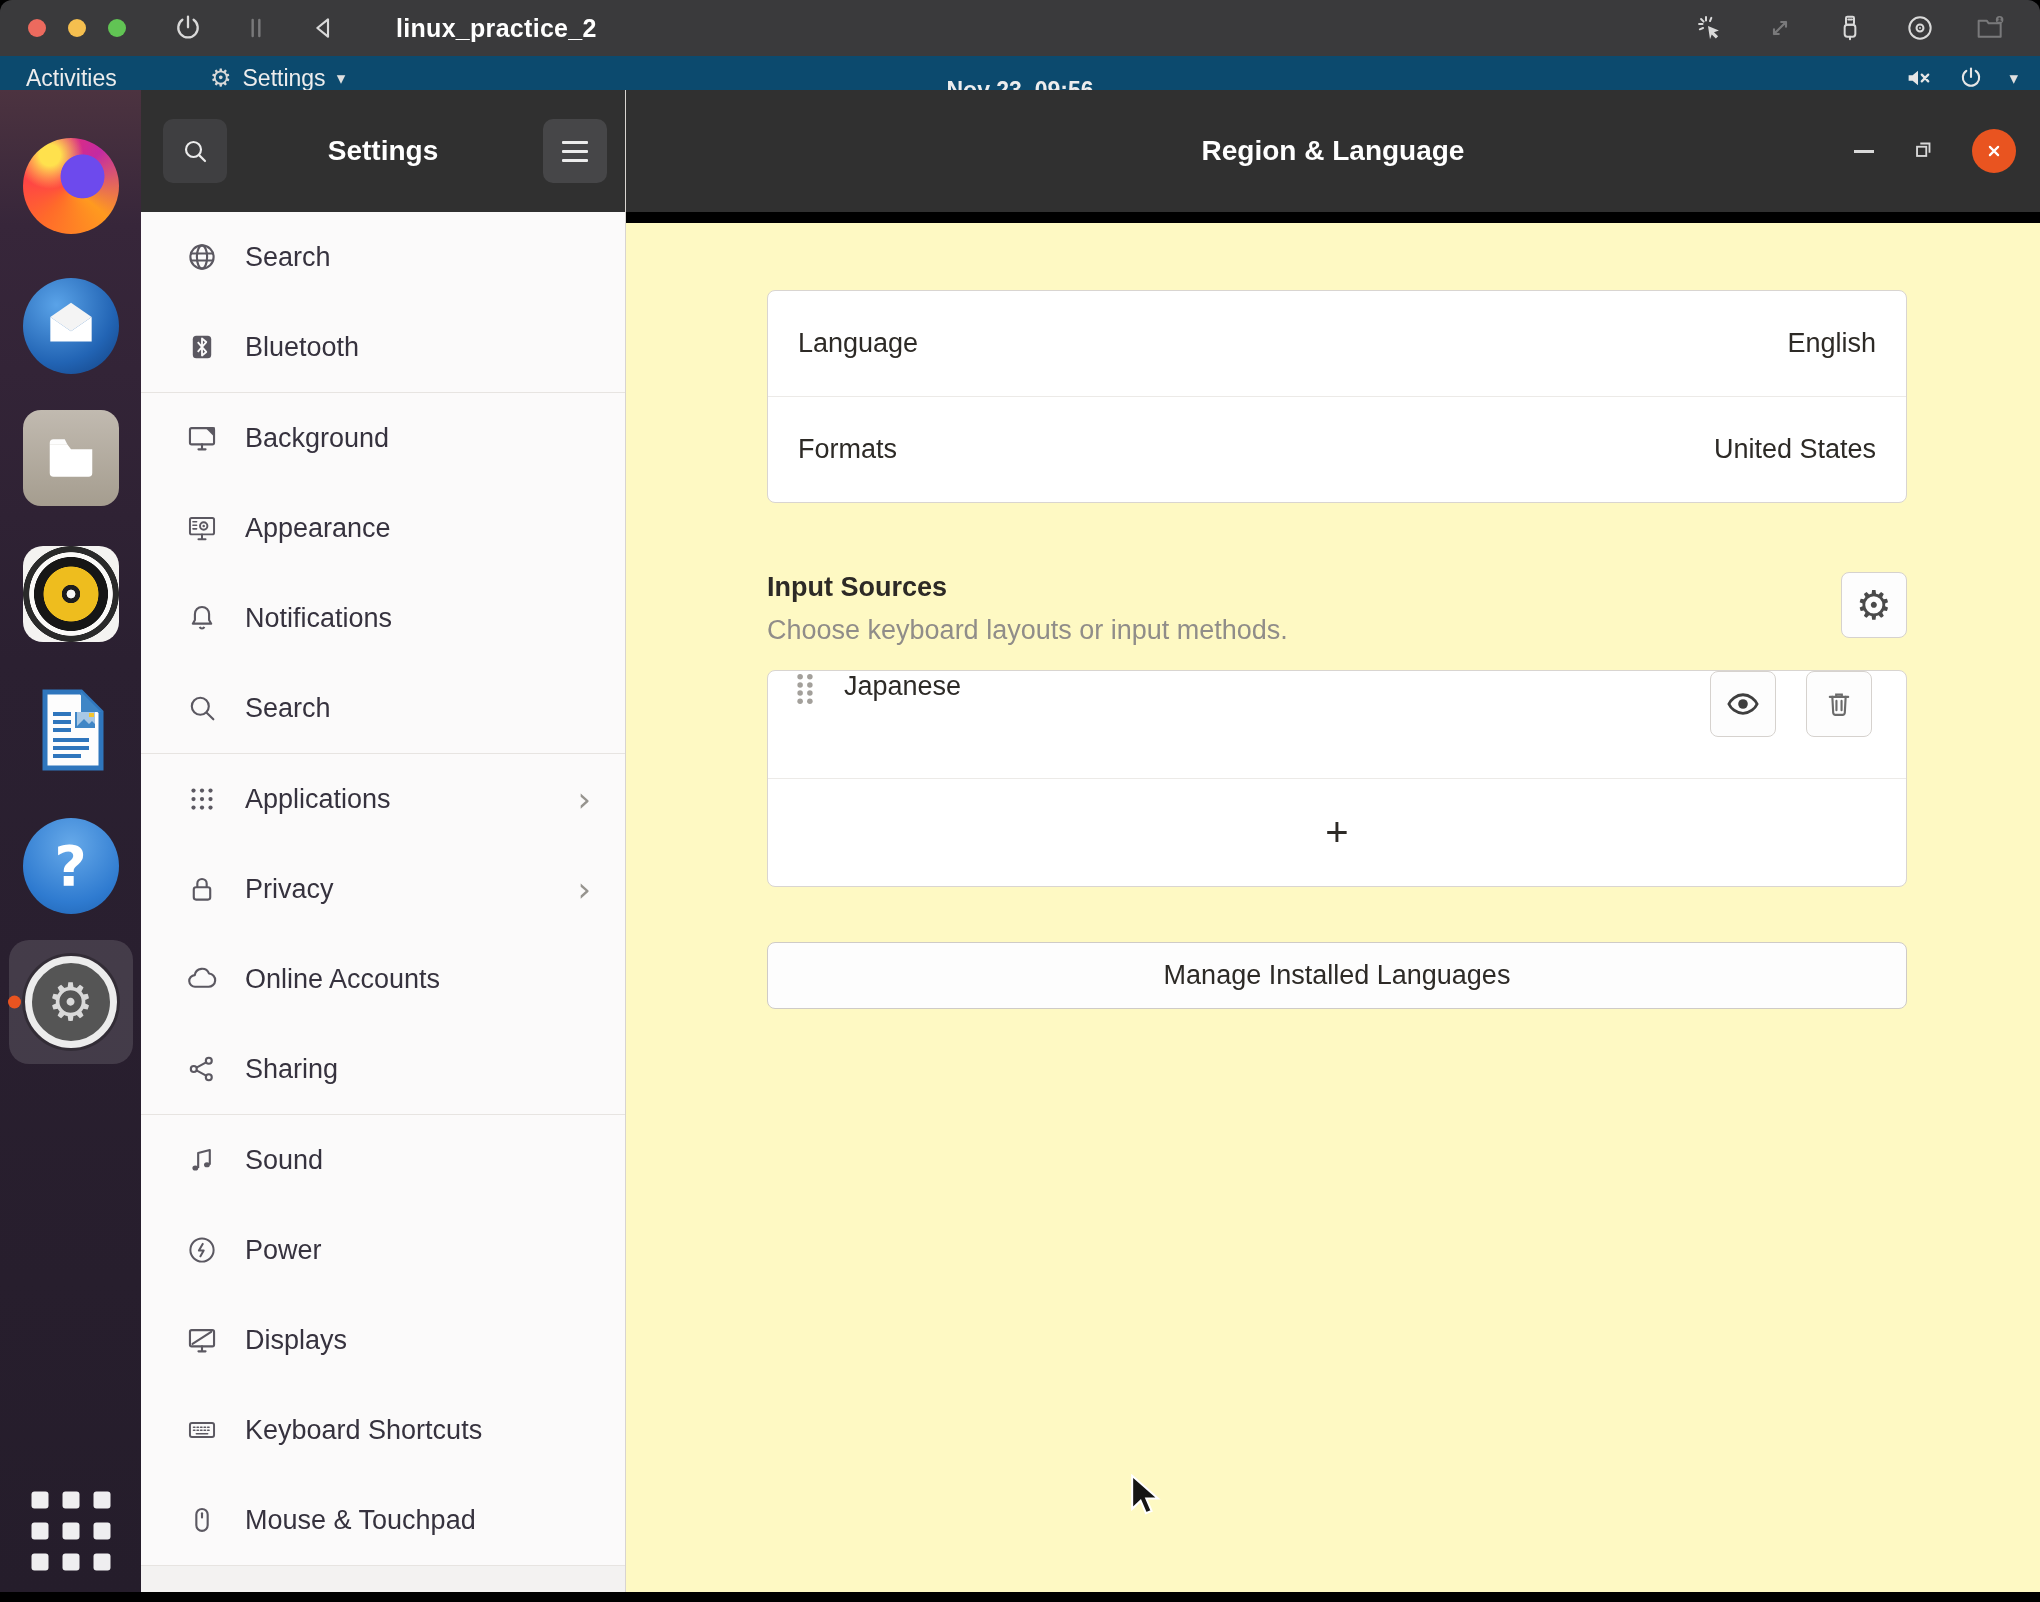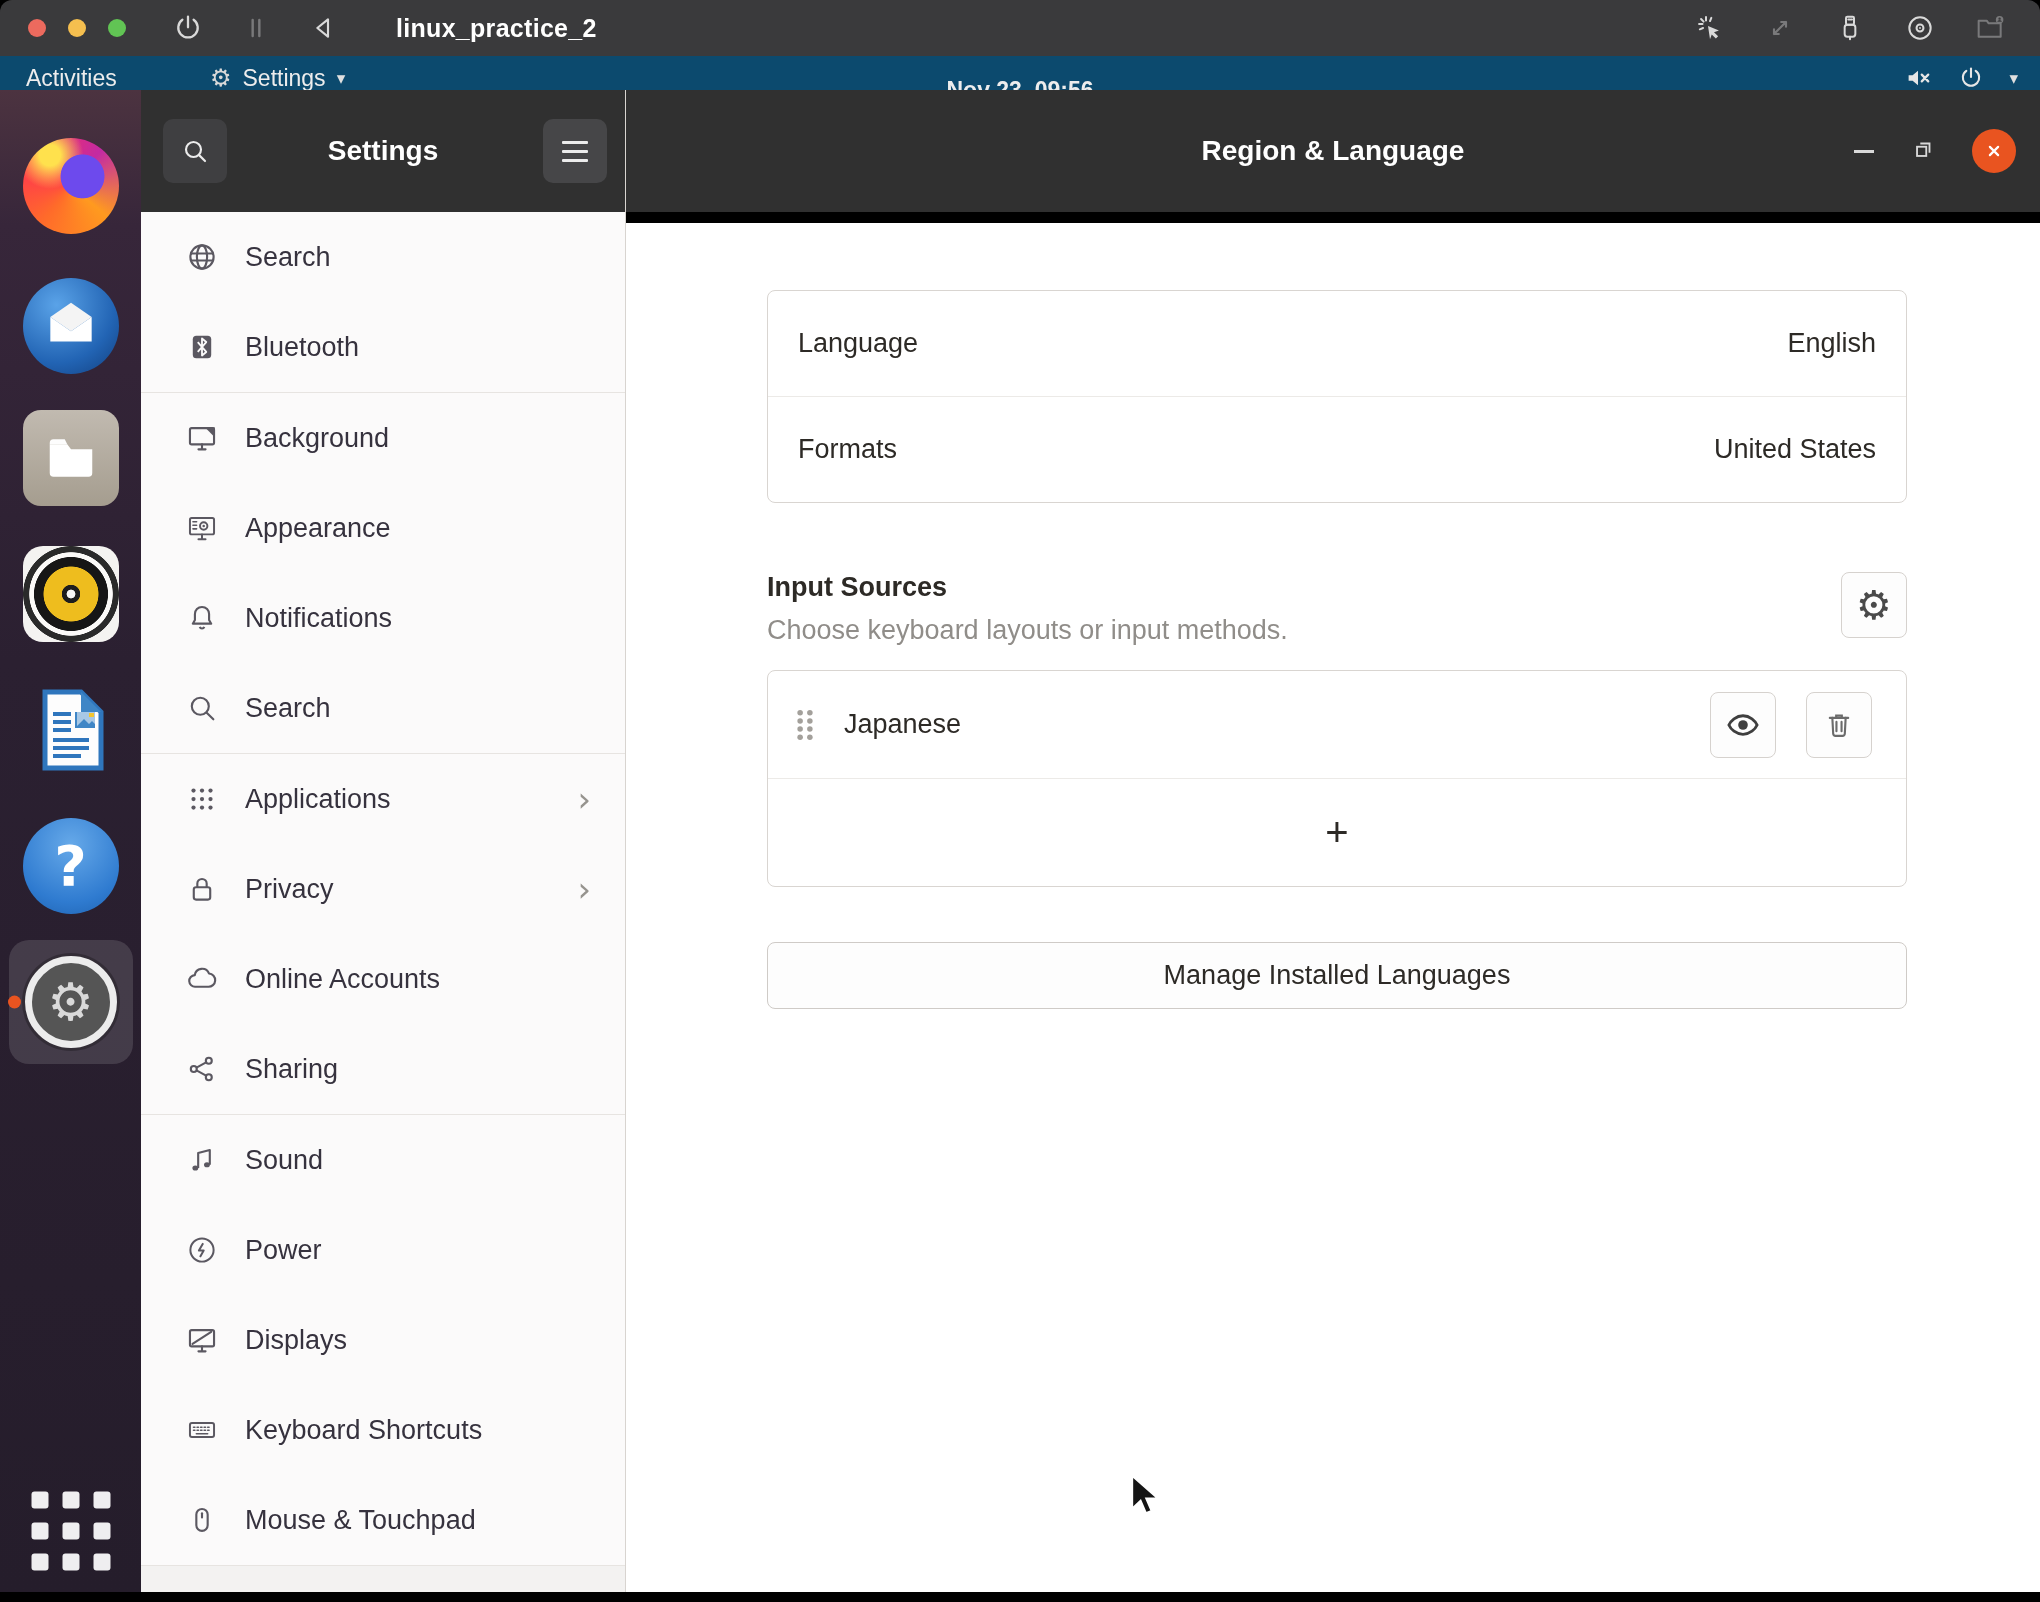--- a/index.html
+++ b/index.html
@@ -75,34 +75,34 @@
   .sb-sep{height:1px;background:#e7e4e1;flex:none;}
   .sb-bottom{margin-top:auto;height:26px;background:#f3f2f1;border-top:1px solid #e7e4e1;}
 
   .main{flex:1;display:flex;flex-direction:column;min-width:0;gap:11px;}
   .main-header{height:122px;background:#303030;position:relative;flex:none;}
   .mh-title{position:absolute;left:50%;top:50%;transform:translate(-50%,-50%);color:#fff;font-size:28px;font-weight:bold;}
   .mh-controls{position:absolute;right:24px;top:0;height:100%;display:flex;align-items:center;gap:36px;}
   .btn-min span{display:block;width:20px;height:3px;background:#d9d9d9;}
   .btn-close{width:44px;height:44px;border-radius:50%;background:#e95420;display:flex;align-items:center;justify-content:center;}
 
-  .content{flex:1;background:#ffffff;padding:67px 133px 0 141px;box-sizing:border-box;}
+  .content{flex:1;background:#fef9c3;padding:67px 133px 0 141px;box-sizing:border-box;}
   .card{background:#fff;border:1px solid #d9d5d1;border-radius:8px;overflow:hidden;}
   .crow{height:105px;display:flex;align-items:center;padding:0 30px;font-size:27px;color:#2d2a26;}
   .crow .val{margin-left:auto;}
   .csep{height:1px;background:#eceae7;}
   .is-head{display:flex;align-items:flex-start;margin-top:69px;}
   .is-title{font-size:27px;font-weight:bold;color:#2d2a26;}
   .is-sub{font-size:27px;color:#908d89;margin-top:12px;}
   .icon-btn{width:66px;height:66px;border:1px solid #d6d2ce;border-radius:8px;background:#fdfdfd;
     display:flex;align-items:center;justify-content:center;box-sizing:border-box;}
   .gear-btn{margin-left:auto;}
   .gear-glyph{font-size:40px;color:#4a4a4a;}
   .card.sources{margin-top:24px;}
-  .srow{height:107px;display:flex;align-items:center;padding:0 34px 0 24px;}
+  .srow{height:107px;display:flex;padding:0 34px 0 24px;}
   .drag{margin-right:26px;display:block;}
   .sname{font-size:27px;color:#2d2a26;font-weight:500;}
   .srow .actions{margin-left:auto;display:flex;gap:30px;}
   .addrow{height:107px;display:flex;align-items:center;justify-content:center;font-size:40px;color:#2d2a26;font-weight:300;}
   .manage{margin-top:55px;height:67px;width:100%;background:#fdfdfd;border:1px solid #cfcbc7;border-radius:8px;
     font-size:27px;color:#2d2a26;font-weight:500;display:flex;align-items:center;justify-content:center;box-sizing:border-box;}
   .cursor{position:absolute;left:1128px;top:1474px;z-index:99;}
 </style>
 </head>
 <body>

